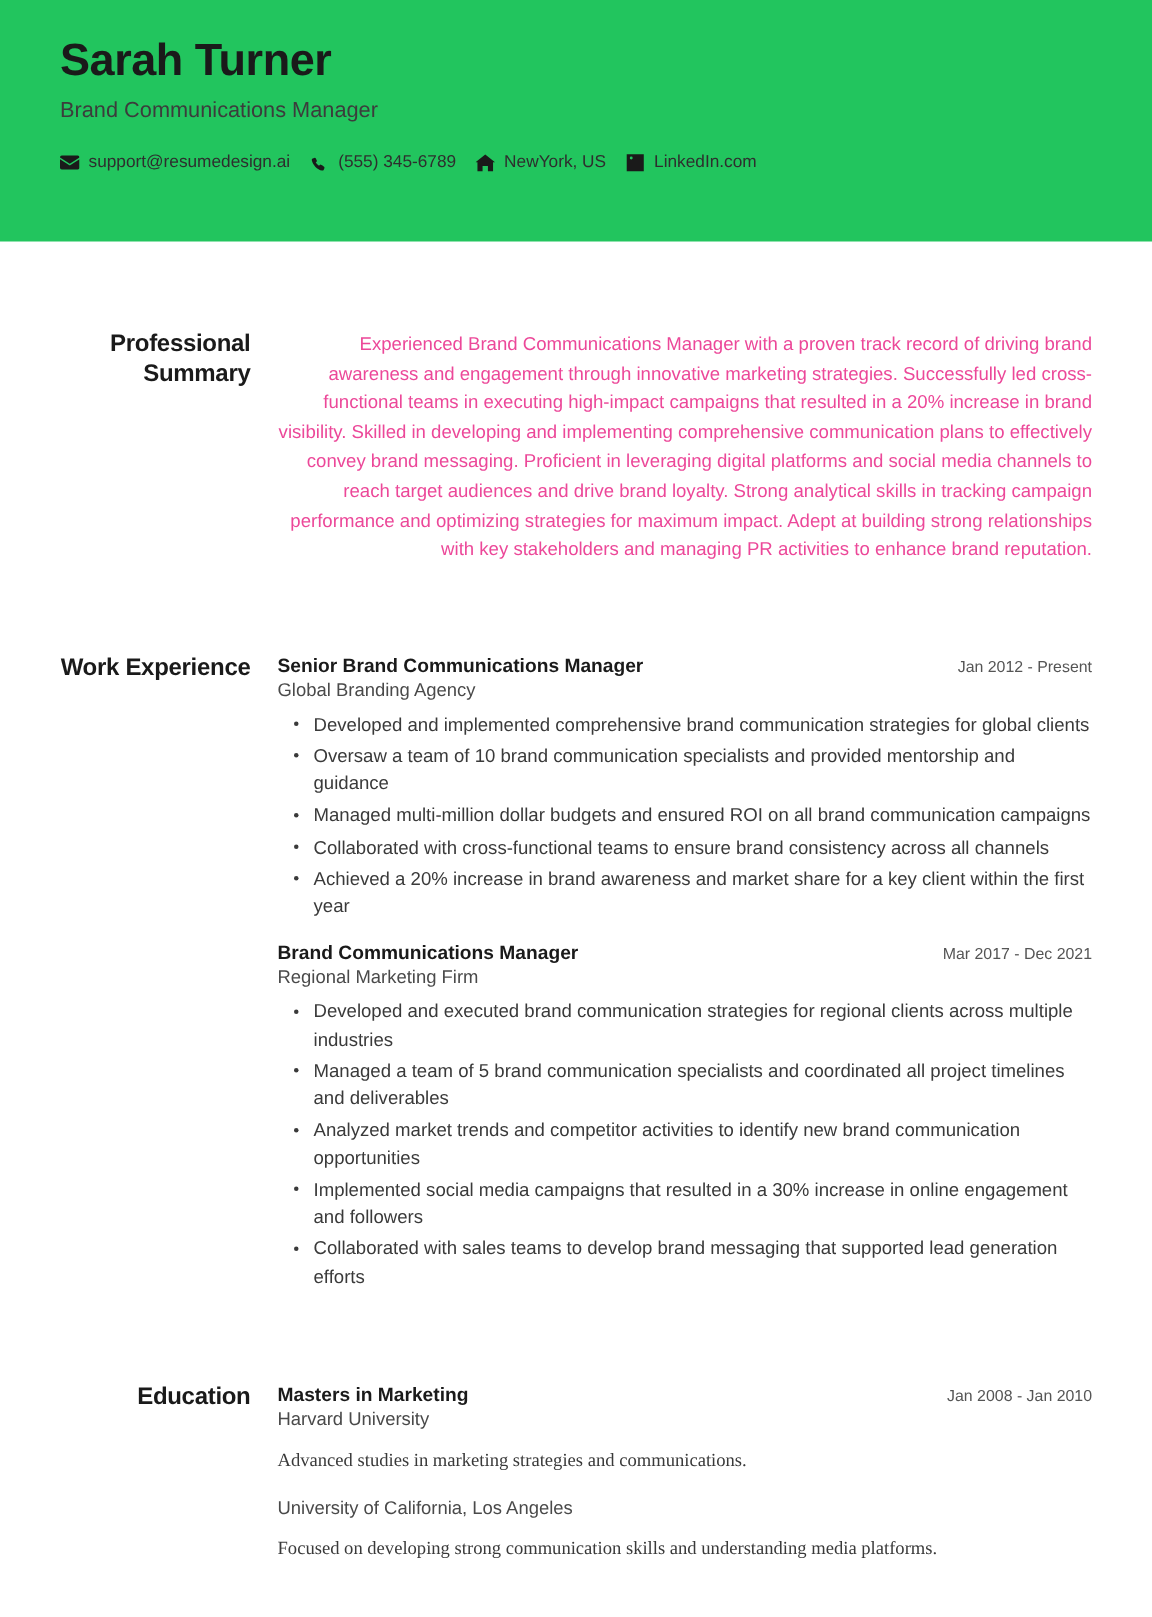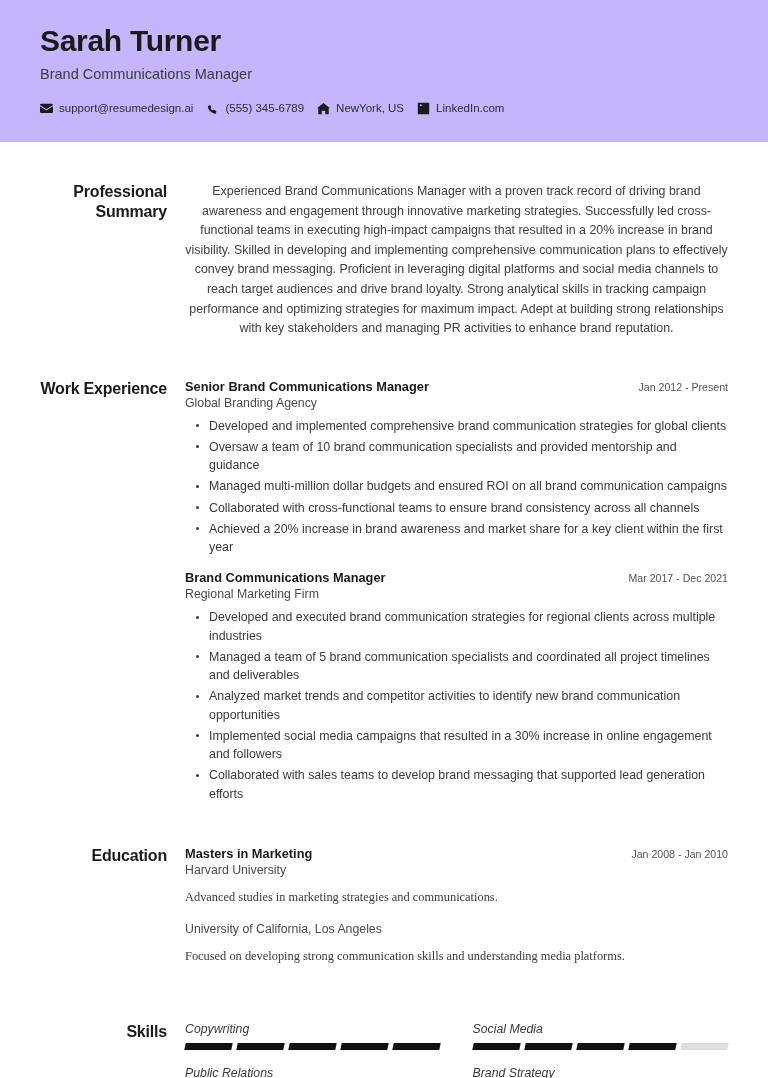--- a/index.html
+++ b/index.html
@@ -11,23 +11,23 @@
     background: #ffffff;
     font-family: "Liberation Sans", sans-serif;
     color: #333333;
     -webkit-font-smoothing: antialiased;
   }
 
   .page { width: 768px; height: 1078px; position: relative; overflow: hidden; }
 
   
   .header {
-    background: #c4b5fd;
+    background: #22c55e;
     padding: 24px 40px 20px 40px;
-    height: 142px;
+    height: 161px;
   }
   .name {
     font-size: 30px;
     font-weight: bold;
     color: #1a1a1a;
     letter-spacing: -0.3px;
     line-height: 1.15;
   }
   .job-title {
     font-size: 14.5px;
@@ -60,40 +60,41 @@
     flex: 0 0 auto;
   }
   .contact-item .ico svg { display: block; }
 
   
   .body { padding: 0 40px; }
 
   .section {
     display: flex;
     align-items: flex-start;
-    padding-top: 40px;
+    padding-top: 22px;
+    margin-top: 37px;
   }
   .section-label {
     width: 145px;
     flex: 0 0 145px;
     text-align: right;
     padding-right: 18px;
     font-size: 16px;
     font-weight: bold;
     color: #1a1a1a;
     line-height: 1.22;
     letter-spacing: -0.2px;
   }
   .section-content { flex: 1 1 auto; min-width: 0; }
 
   .summary-text {
     font-size: 12.4px;
     line-height: 1.58;
-    color: #404040;
-    text-align: center;
+    color: #ec4899;
+    text-align: right;
   }
 
   
   .entry { margin-bottom: 14px; }
   .entry:last-child { margin-bottom: 0; }
 
   .entry-head {
     display: flex;
     align-items: baseline;
     justify-content: space-between;

